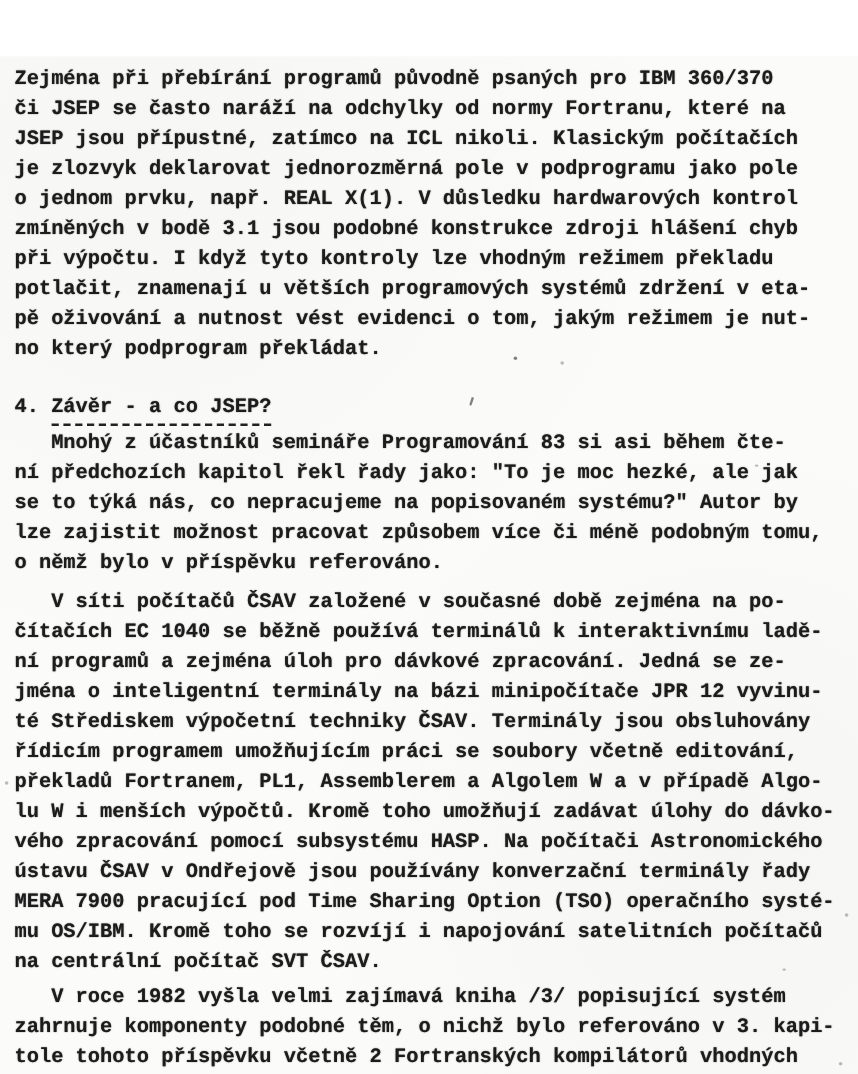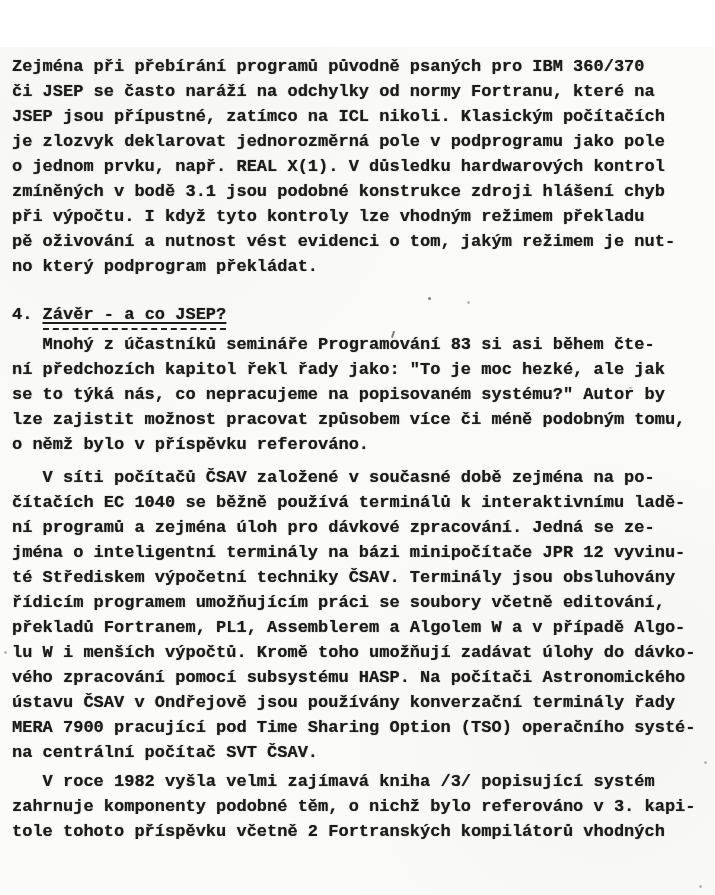--- a/index.html
+++ b/index.html
@@ -38,21 +38,20 @@
   .para.body.spaced { margin-top: 8px; font-family: Liberation Mono, monospace; }
   .para.body.spaced-last { margin-top: 4px; }
   .heading-row {
     height: 30px;
     line-height: 25px;
     white-space: pre;
   }
   .heading-title {
     display: inline-block;
     line-height: 25px;
-    text-decoration: underline;
     text-decoration-thickness: 2px;
     text-underline-offset: 3px;
     border-bottom: 2px dashed #222;
     padding-bottom: 1px;
   }
   .speck {
     position: absolute;
     background: rgba(30,30,30,0.55);
     border-radius: 50%;
   }
@@ -68,20 +67,21 @@
 <div class="page">
   <div id="doc">
       <div class="para body">
         <div class="line">Zejména při přebírání programů původně psaných pro IBM 360/370</div>
         <div class="line">či JSEP se často naráží na odchylky od normy Fortranu, které na</div>
         <div class="line">JSEP jsou přípustné, zatímco na ICL nikoli. Klasickým počítačích</div>
         <div class="line">je zlozvyk deklarovat jednorozměrná pole v podprogramu jako pole</div>
         <div class="line">o jednom prvku, např. REAL X(1). V důsledku hardwarových kontrol</div>
         <div class="line">zmíněných v bodě 3.1 jsou podobné konstrukce zdroji hlášení chyb</div>
         <div class="line">při výpočtu. I když tyto kontroly lze vhodným režimem překladu</div>
+        <div class="line">potlačit, znamenají u větších programových systémů zdržení v eta-</div>
         <div class="line">pě oživování a nutnost vést evidenci o tom, jakým režimem je nut-</div>
         <div class="line">no který podprogram překládat.</div>
       </div>
       <div class="para heading">
         <div class="heading-row"><span>4. </span><span class="heading-title">Závěr - a co JSEP?</span></div>
       </div>
       <div class="para body after-heading">
         <div class="line">   Mnohý z účastníků semináře Programování 83 si asi během čte-</div>
         <div class="line">ní předchozích kapitol řekl řady jako: "To je moc hezké, ale jak</div>
         <div class="line">se to týká nás, co nepracujeme na popisovaném systému?" Autor by</div>
@@ -93,20 +93,21 @@
         <div class="line">čítačích EC 1040 se běžně používá terminálů k interaktivnímu ladě-</div>
         <div class="line">ní programů a zejména úloh pro dávkové zpracování. Jedná se ze-</div>
         <div class="line">jména o inteligentní terminály na bázi minipočítače JPR 12 vyvinu-</div>
         <div class="line">té Střediskem výpočetní techniky ČSAV. Terminály jsou obsluhovány</div>
         <div class="line">řídicím programem umožňujícím práci se soubory včetně editování,</div>
         <div class="line">překladů Fortranem, PL1, Assemblerem a Algolem W a v případě Algo-</div>
         <div class="line">lu W i menších výpočtů. Kromě toho umožňují zadávat úlohy do dávko-</div>
         <div class="line">vého zpracování pomocí subsystému HASP. Na počítači Astronomického</div>
         <div class="line">ústavu ČSAV v Ondřejově jsou používány konverzační terminály řady</div>
         <div class="line">MERA 7900 pracující pod Time Sharing Option (TSO) operačního systé-</div>
+        <div class="line">mu OS/IBM. Kromě toho se rozvíjí i napojování satelitních počítačů</div>
         <div class="line">na centrální počítač SVT ČSAV.</div>
       </div>
       <div class="para body spaced-last">
         <div class="line">   V roce 1982 vyšla velmi zajímavá kniha /3/ popisující systém</div>
         <div class="line">zahrnuje komponenty podobné těm, o nichž bylo referováno v 3. kapi-</div>
         <div class="line">tole tohoto příspěvku včetně 2 Fortranských kompilátorů vhodných</div>
       </div>
     </div>
 
   <div class="speck" style="left:428px; top:250px; width:3px; height:3px;"></div>

